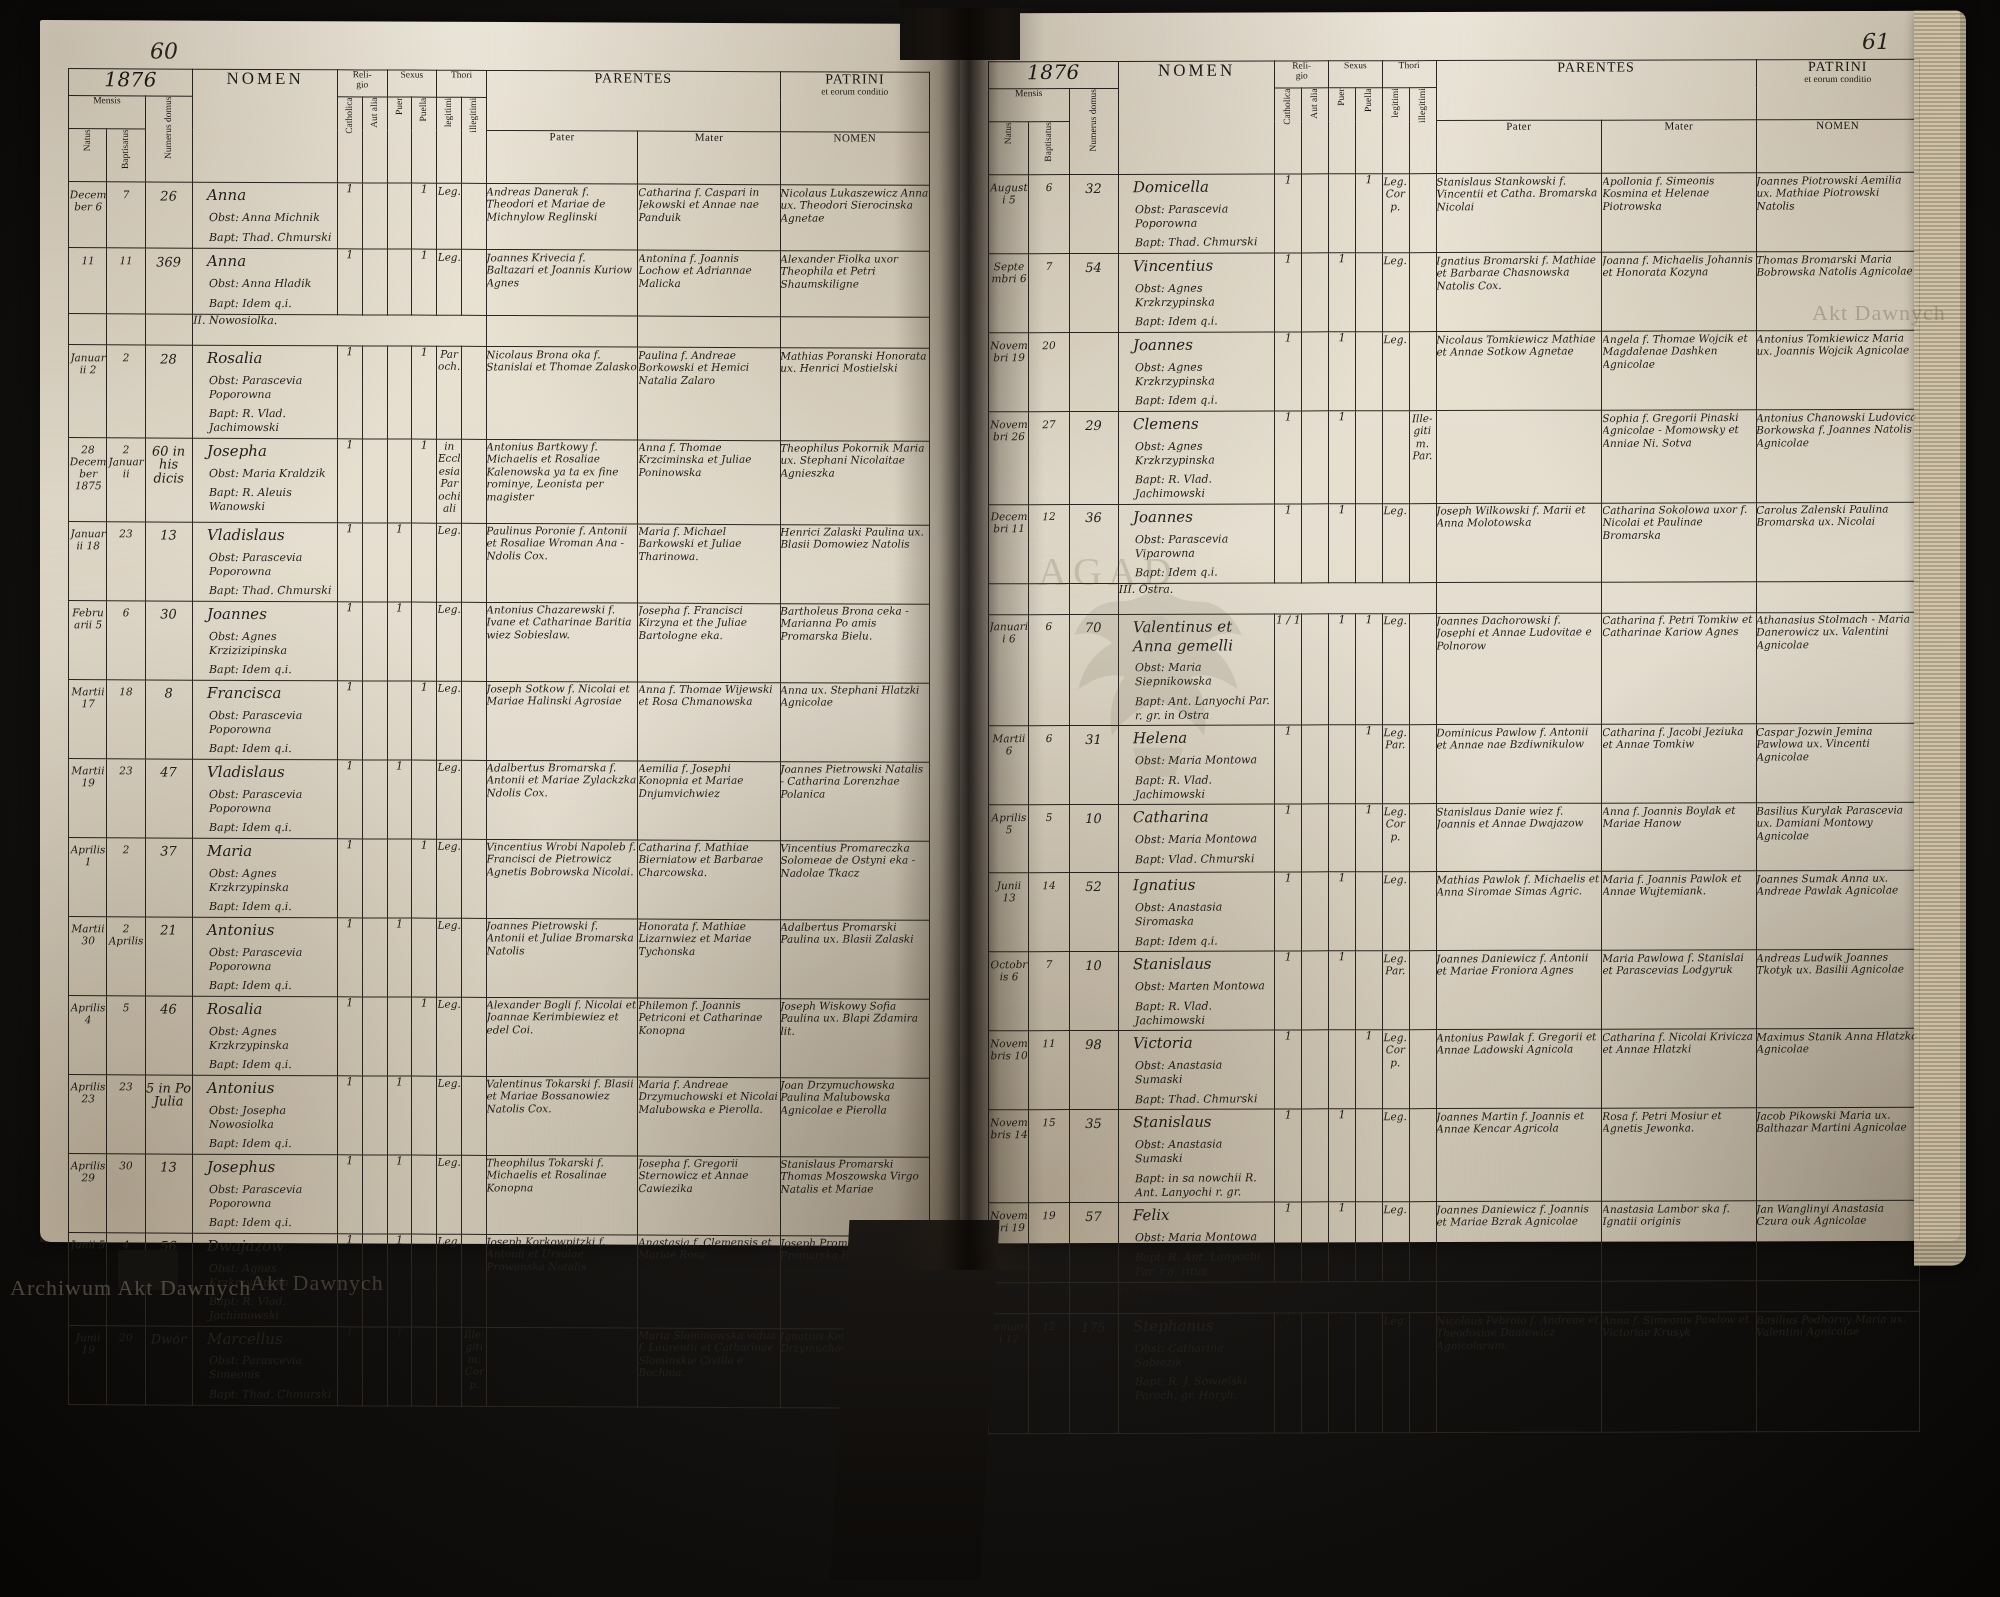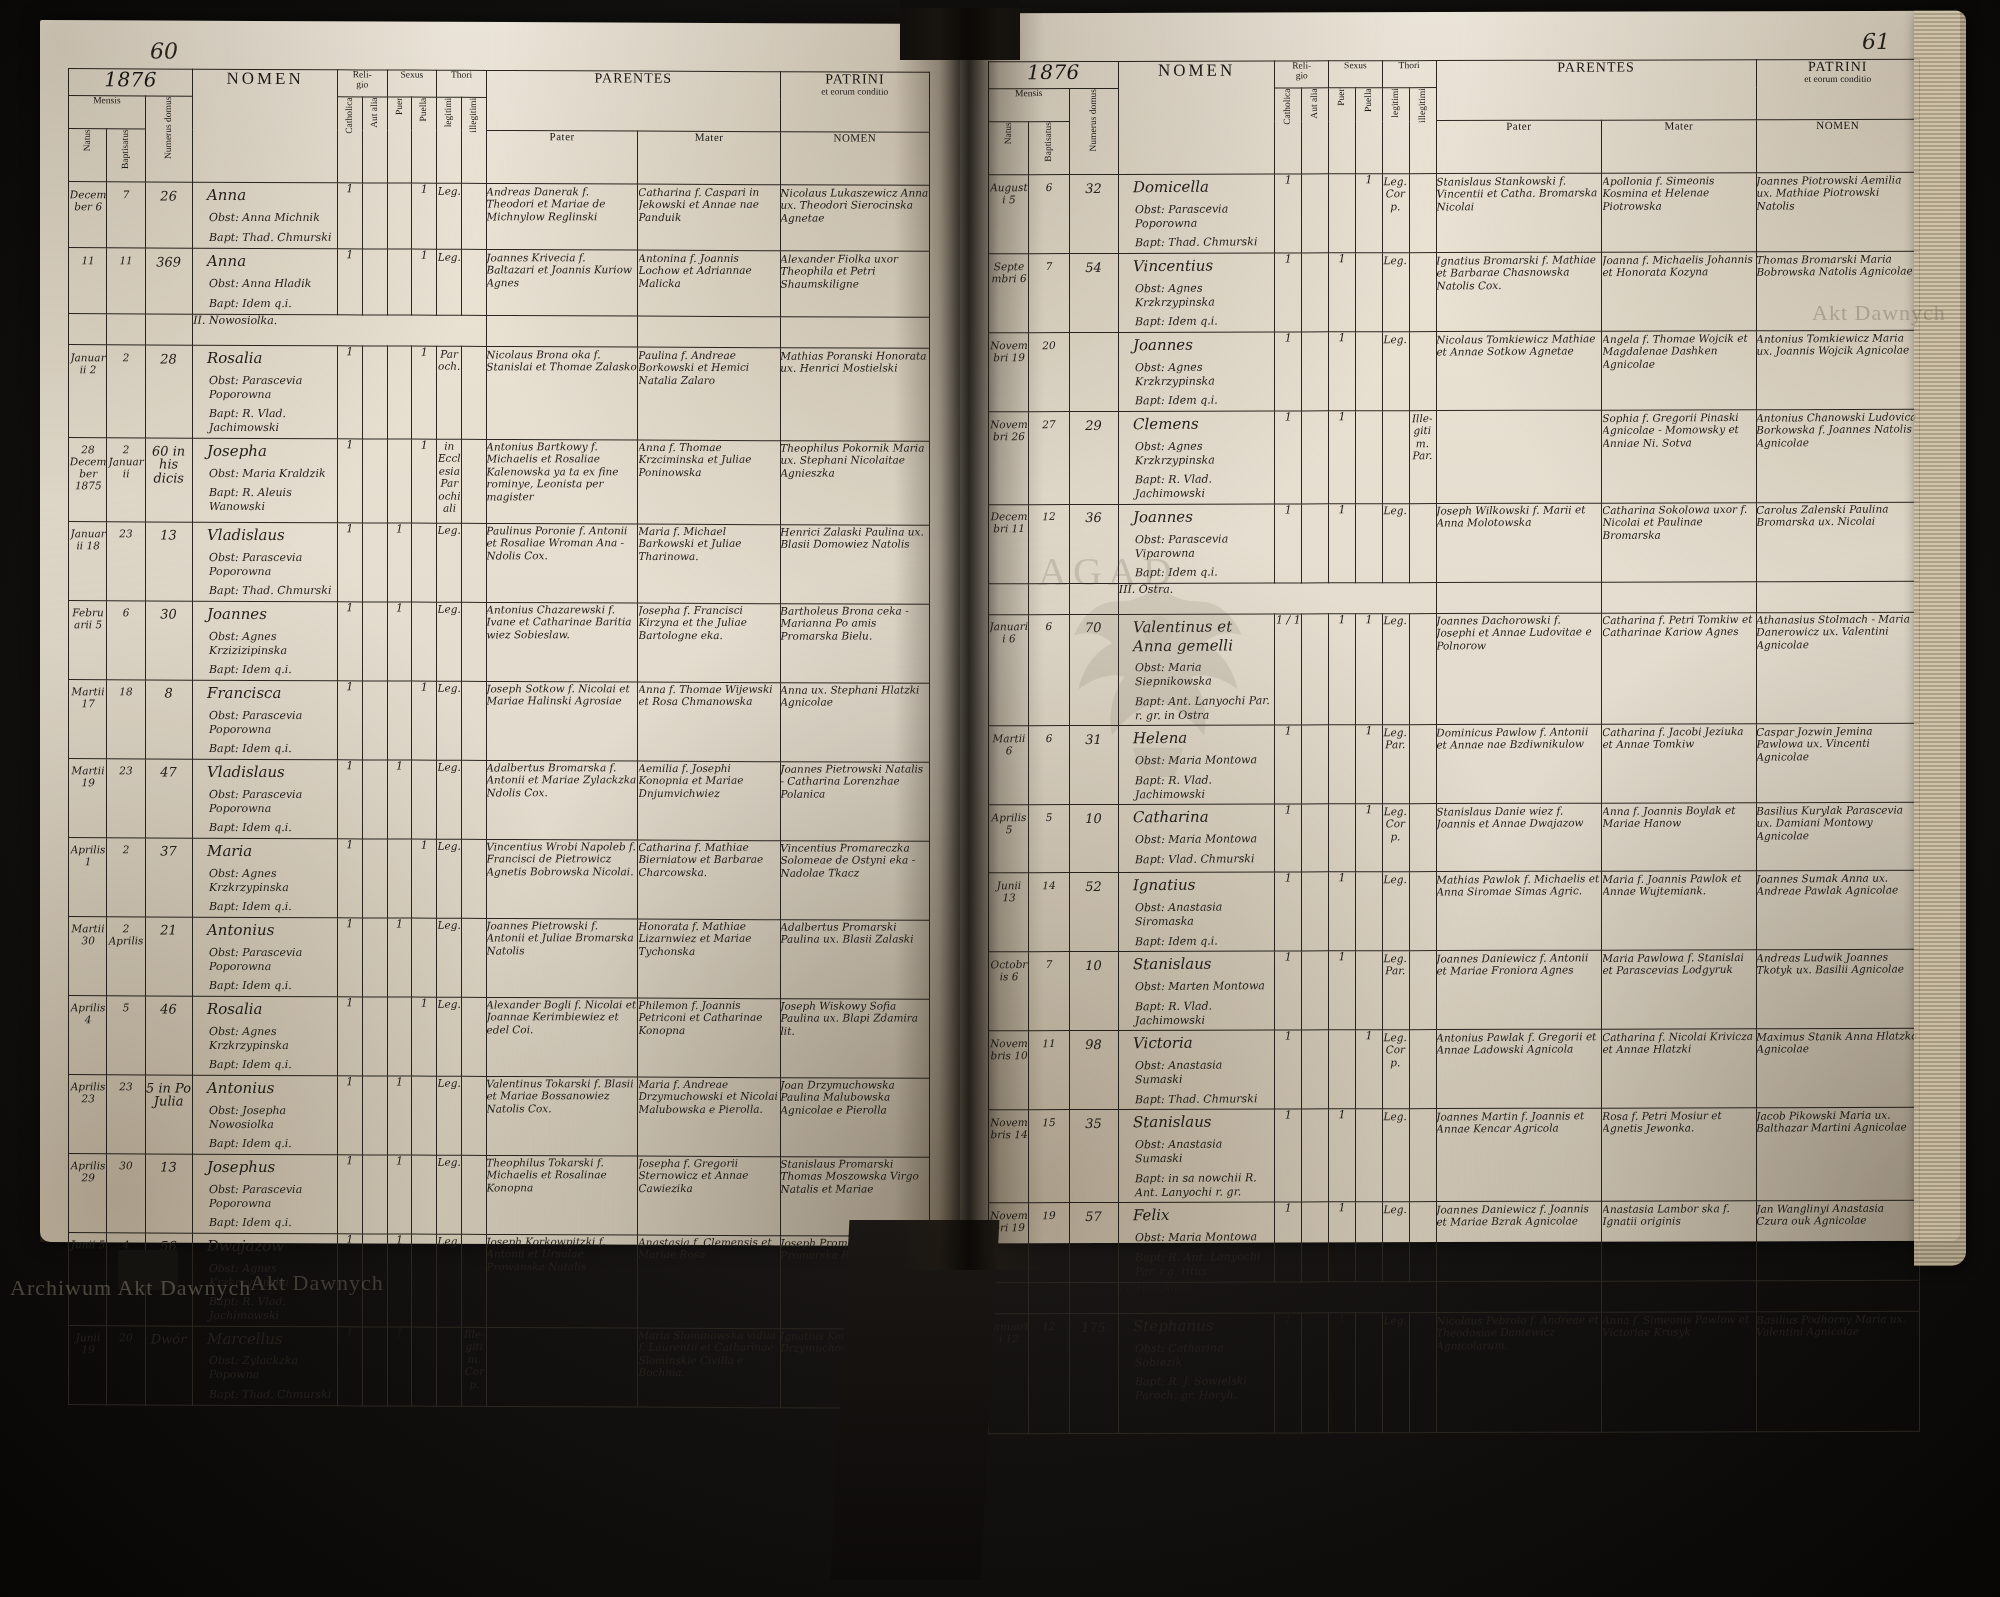--- a/index.html
+++ b/index.html
@@ -589,21 +589,21 @@
             <td class="hw small">Anastasia f. Clemensis et Mariae Rosa</td>
             <td class="hw small">Joseph Promarski Maria Promarska Rosa</td>
           </tr>
 
           <tr style="height:60px">
             <td class="hw date">Junii 19</td>
             <td class="hw date">20</td>
             <td class="hw num">Dwór</td>
             <td>
               <div class="hw name">Marcellus</div>
-              <span class="hw sub">Obst: Zylackzka Popowna</span>
+              <span class="hw sub">Obst: Parascevia Simeonis</span>
               <span class="hw sub">Bapt: Thad. Chmurski</span>
             </td>
             <td class="tick">1</td>
             <td class="tick"></td>
             <td class="tick">1</td>
             <td class="tick"></td>
             <td class="hw small c"></td>
             <td class="hw small c">Ille- gitim. Corp.</td>
             <td class="hw small"></td>
             <td class="hw small">Maria Slominowska vidua f. Laurentii et Catharinae Slominskie Civilla e Bochnia.</td>

